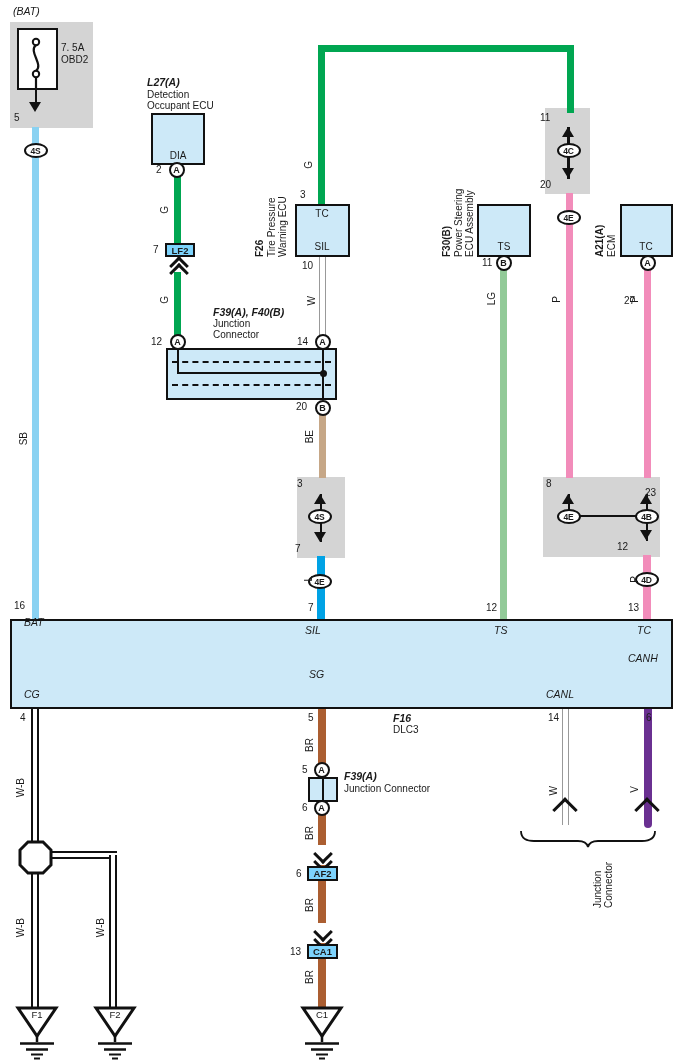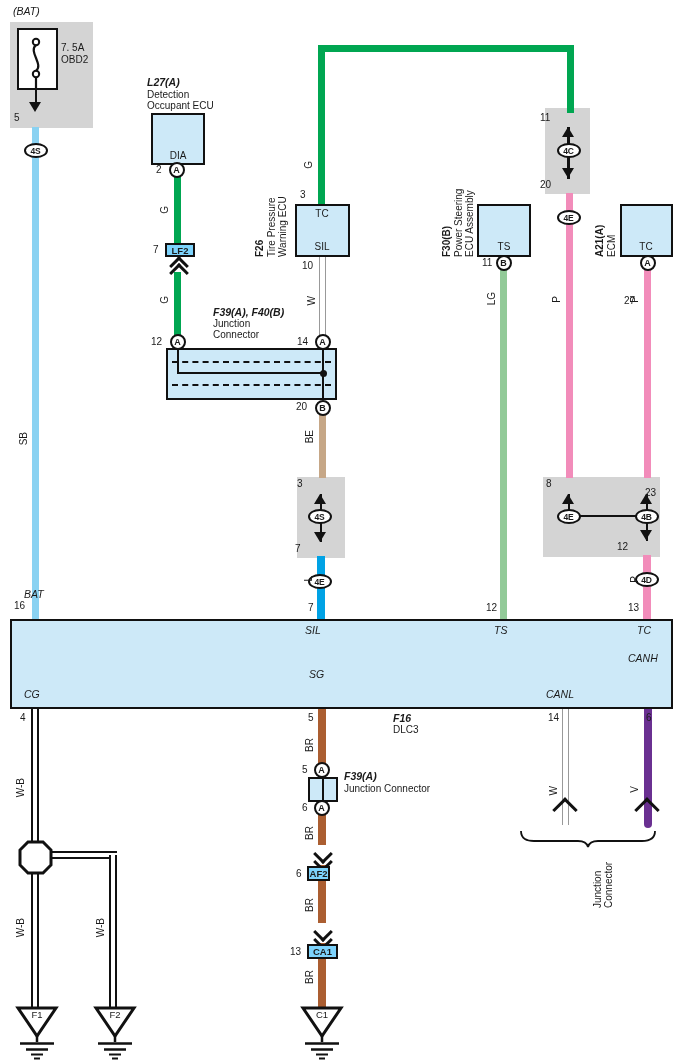--- a/index.html
+++ b/index.html
@@ -173,21 +173,21 @@
 
   <div class="bline" style="left:319.5px;top:494px;width:2.5px;height:48px;"></div>
   <div class="arr-up" style="left:314px;top:494px;"></div>
   <div class="arr-dn" style="left:314px;top:532px;"></div>
   <div class="lbl" style="left:297px;top:478px;">3</div>
   <div class="oval" style="left:307.5px;top:477px;">4S</div>
   <div class="lbl" style="left:295px;top:543px;">7</div>
   <div class="oval" style="left:307.5px;top:542px;">4E</div>
 
   <div class="ecubox" style="left:10px;top:619px;width:663px;height:90px;"></div>
-  <div class="lbl s11" style="left:24px;top:588px;">BAT</div>
+  <div class="lbl s11" style="left:24px;top:616px;">BAT</div>
   <div class="lbl s11" style="left:305px;top:624px;">SIL</div>
   <div class="lbl s11" style="left:494px;top:624px;">TS</div>
   <div class="lbl s11" style="left:637px;top:624px;">TC</div>
   <div class="lbl s11" style="left:24px;top:688px;">CG</div>
   <div class="lbl s11" style="left:309px;top:668px;">SG</div>
   <div class="lbl s11" style="left:546px;top:688px;">CANL</div>
   <div class="lbl s11" style="left:628px;top:652px;">CANH</div>
   <div class="lbl" style="left:14px;top:600px;">16</div>
   <div class="lbl" style="left:308px;top:602px;">7</div>
   <div class="lbl" style="left:486px;top:602px;">12</div>
@@ -205,21 +205,21 @@
   <div class="bline" style="left:321.5px;top:779px;width:2px;height:21px;"></div>
   <div class="lbl" style="left:302px;top:802px;">6</div>
   <div class="pin" style="left:313.5px;top:799.5px;">A</div>
   <div class="lbl b s11" style="left:344px;top:770px;">F39(A)</div>
   <div class="lbl" style="left:344px;top:783px;">Junction Connector</div>
 
   <div class="patch" style="left:310px;top:845px;width:22px;height:20px;"></div>
   <div class="chev dn" style="left:316px;top:847px;"></div>
   <div class="chev dn" style="left:316px;top:855px;"></div>
   <div class="lbl" style="left:296px;top:868px;">6</div>
-  <div class="cbox" style="left:307px;top:866px;width:23px;height:15px;">AF2</div>
+  <div class="cbox" style="left:307px;top:866px;width:31px;height:15px;">AF2</div>
   <div class="patch" style="left:310px;top:923px;width:22px;height:20px;"></div>
   <div class="chev dn" style="left:316px;top:925px;"></div>
   <div class="chev dn" style="left:316px;top:933px;"></div>
   <div class="lbl" style="left:290px;top:946px;">13</div>
   <div class="cbox" style="left:307px;top:944px;width:31px;height:15px;">CA1</div>
 
   <svg class="abs" style="left:18px;top:840px;" width="35" height="35" viewBox="0 0 35 35">
     <polygon points="10,2 25,2 33,10 33,25 25,33 10,33 2,25 2,10" fill="#fff" stroke="#111" stroke-width="3"></polygon>
   </svg>
 

